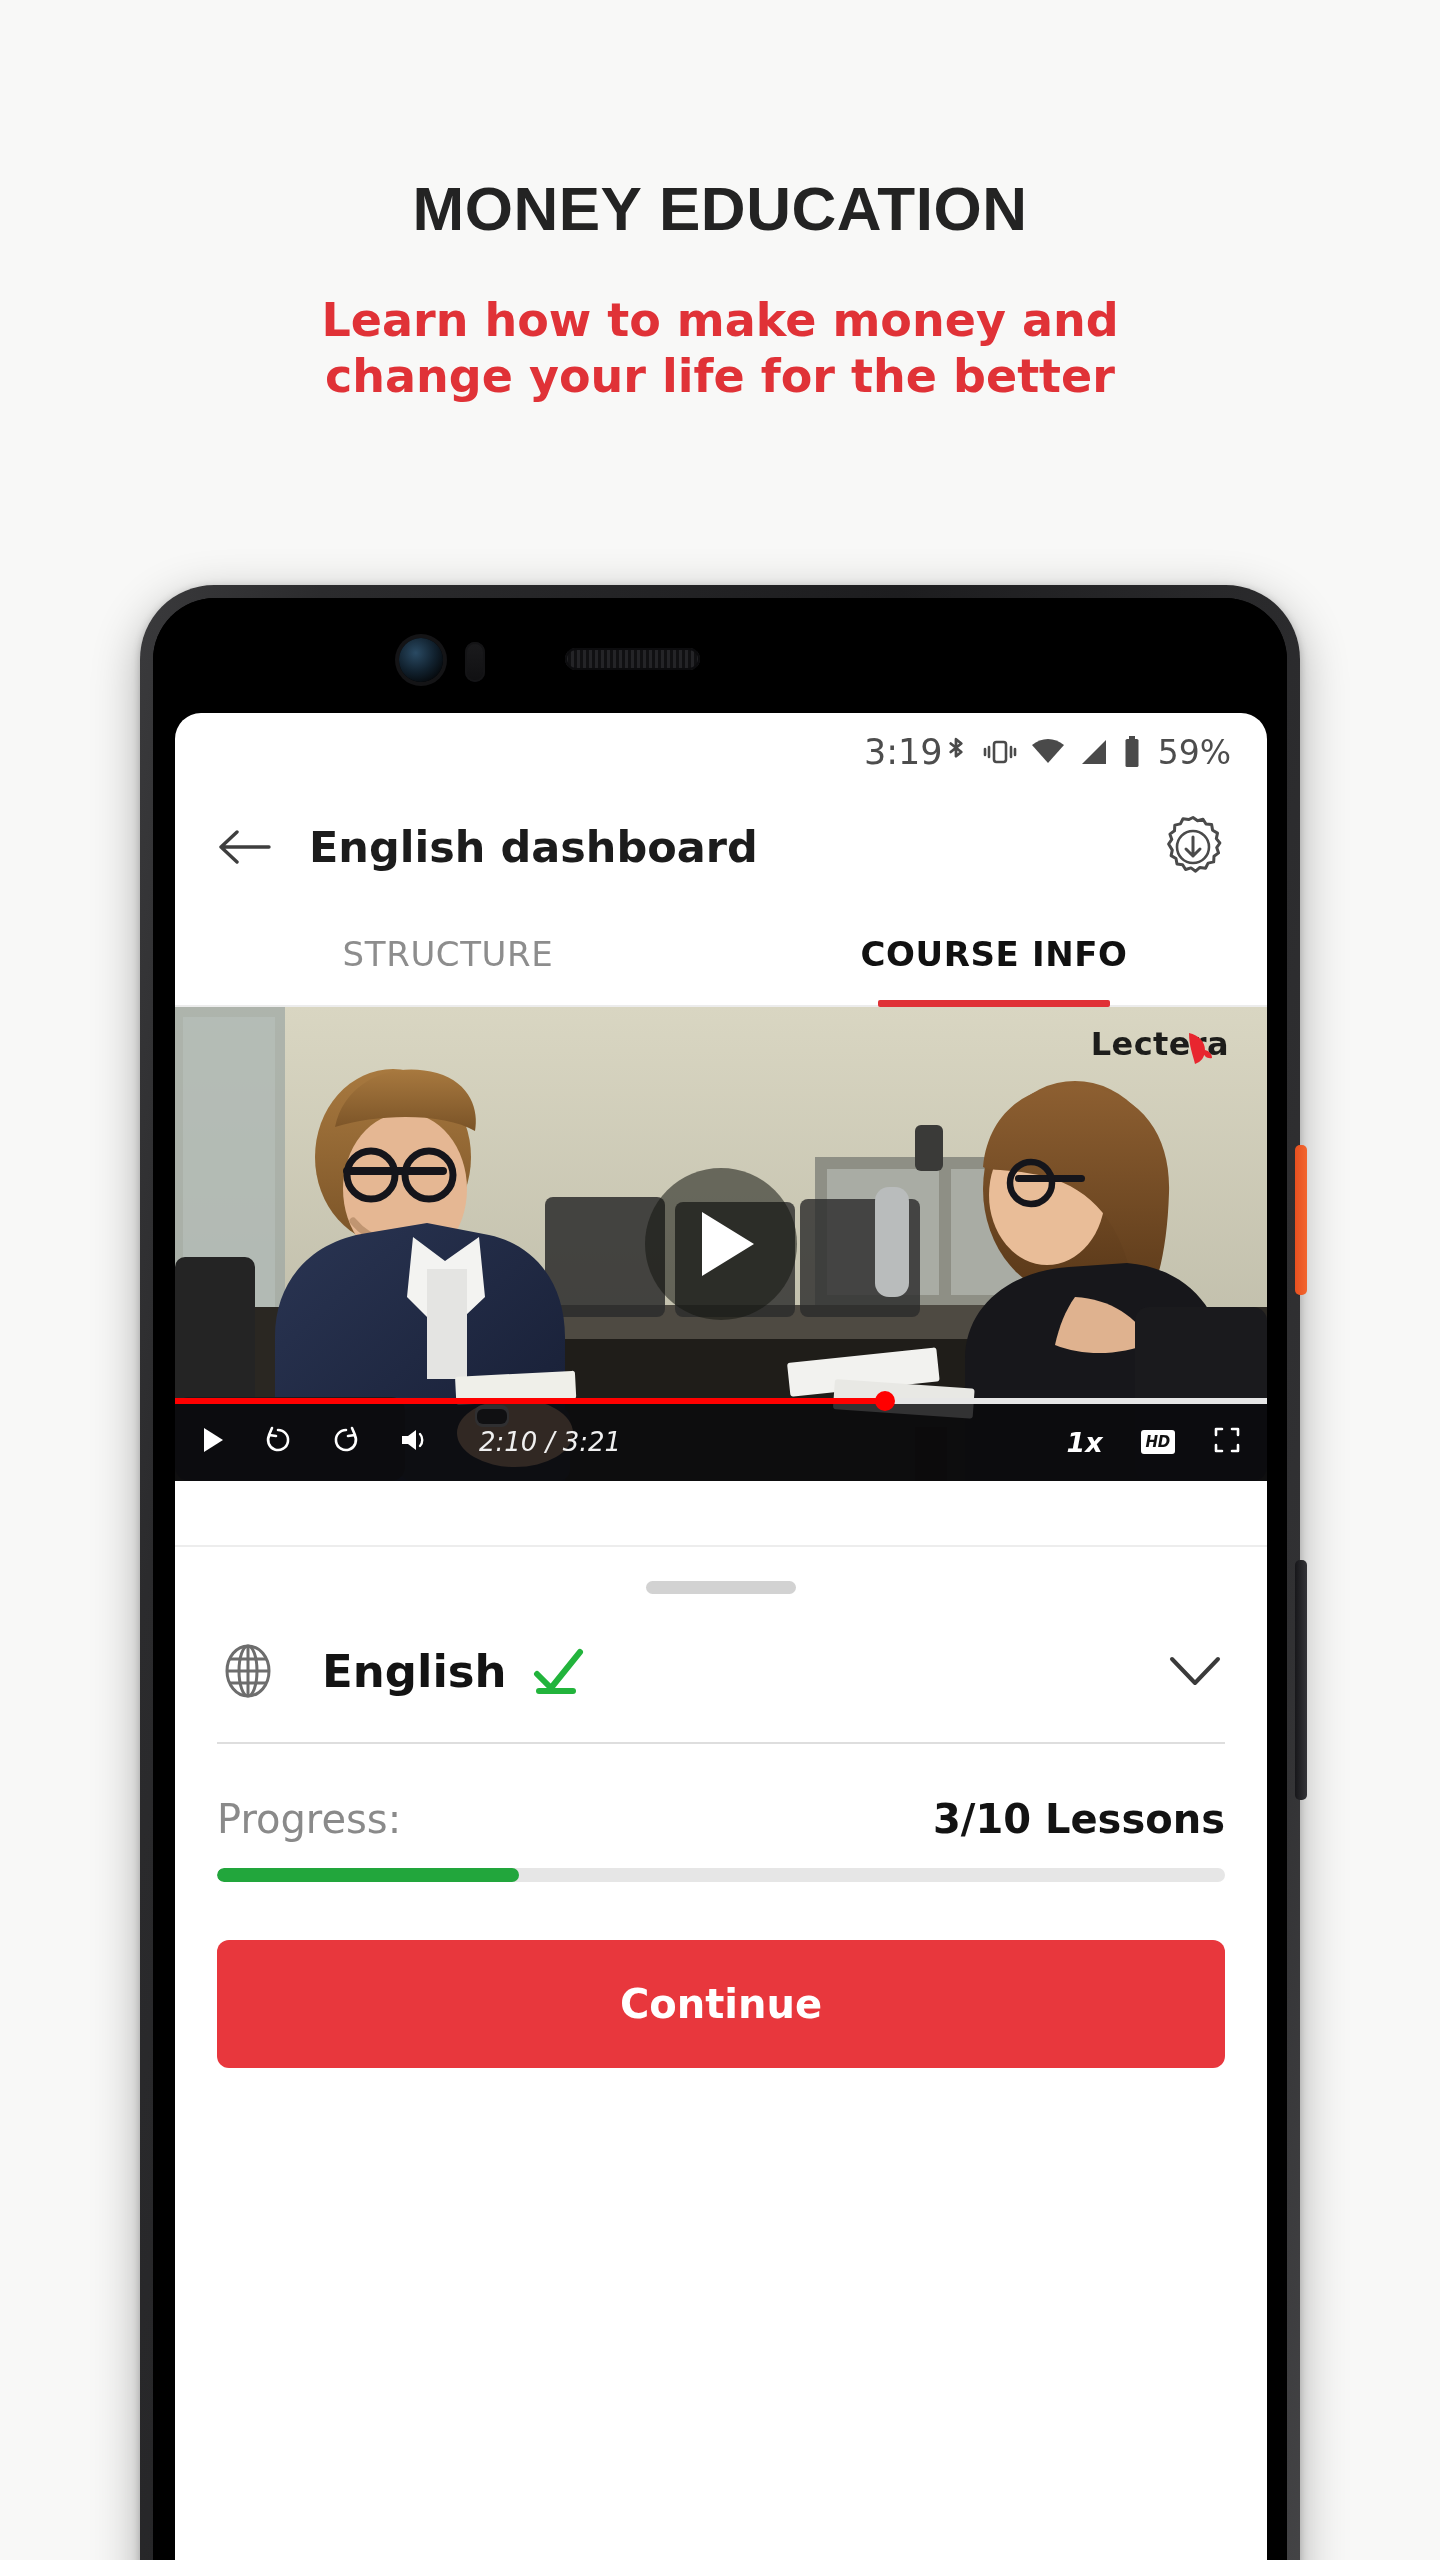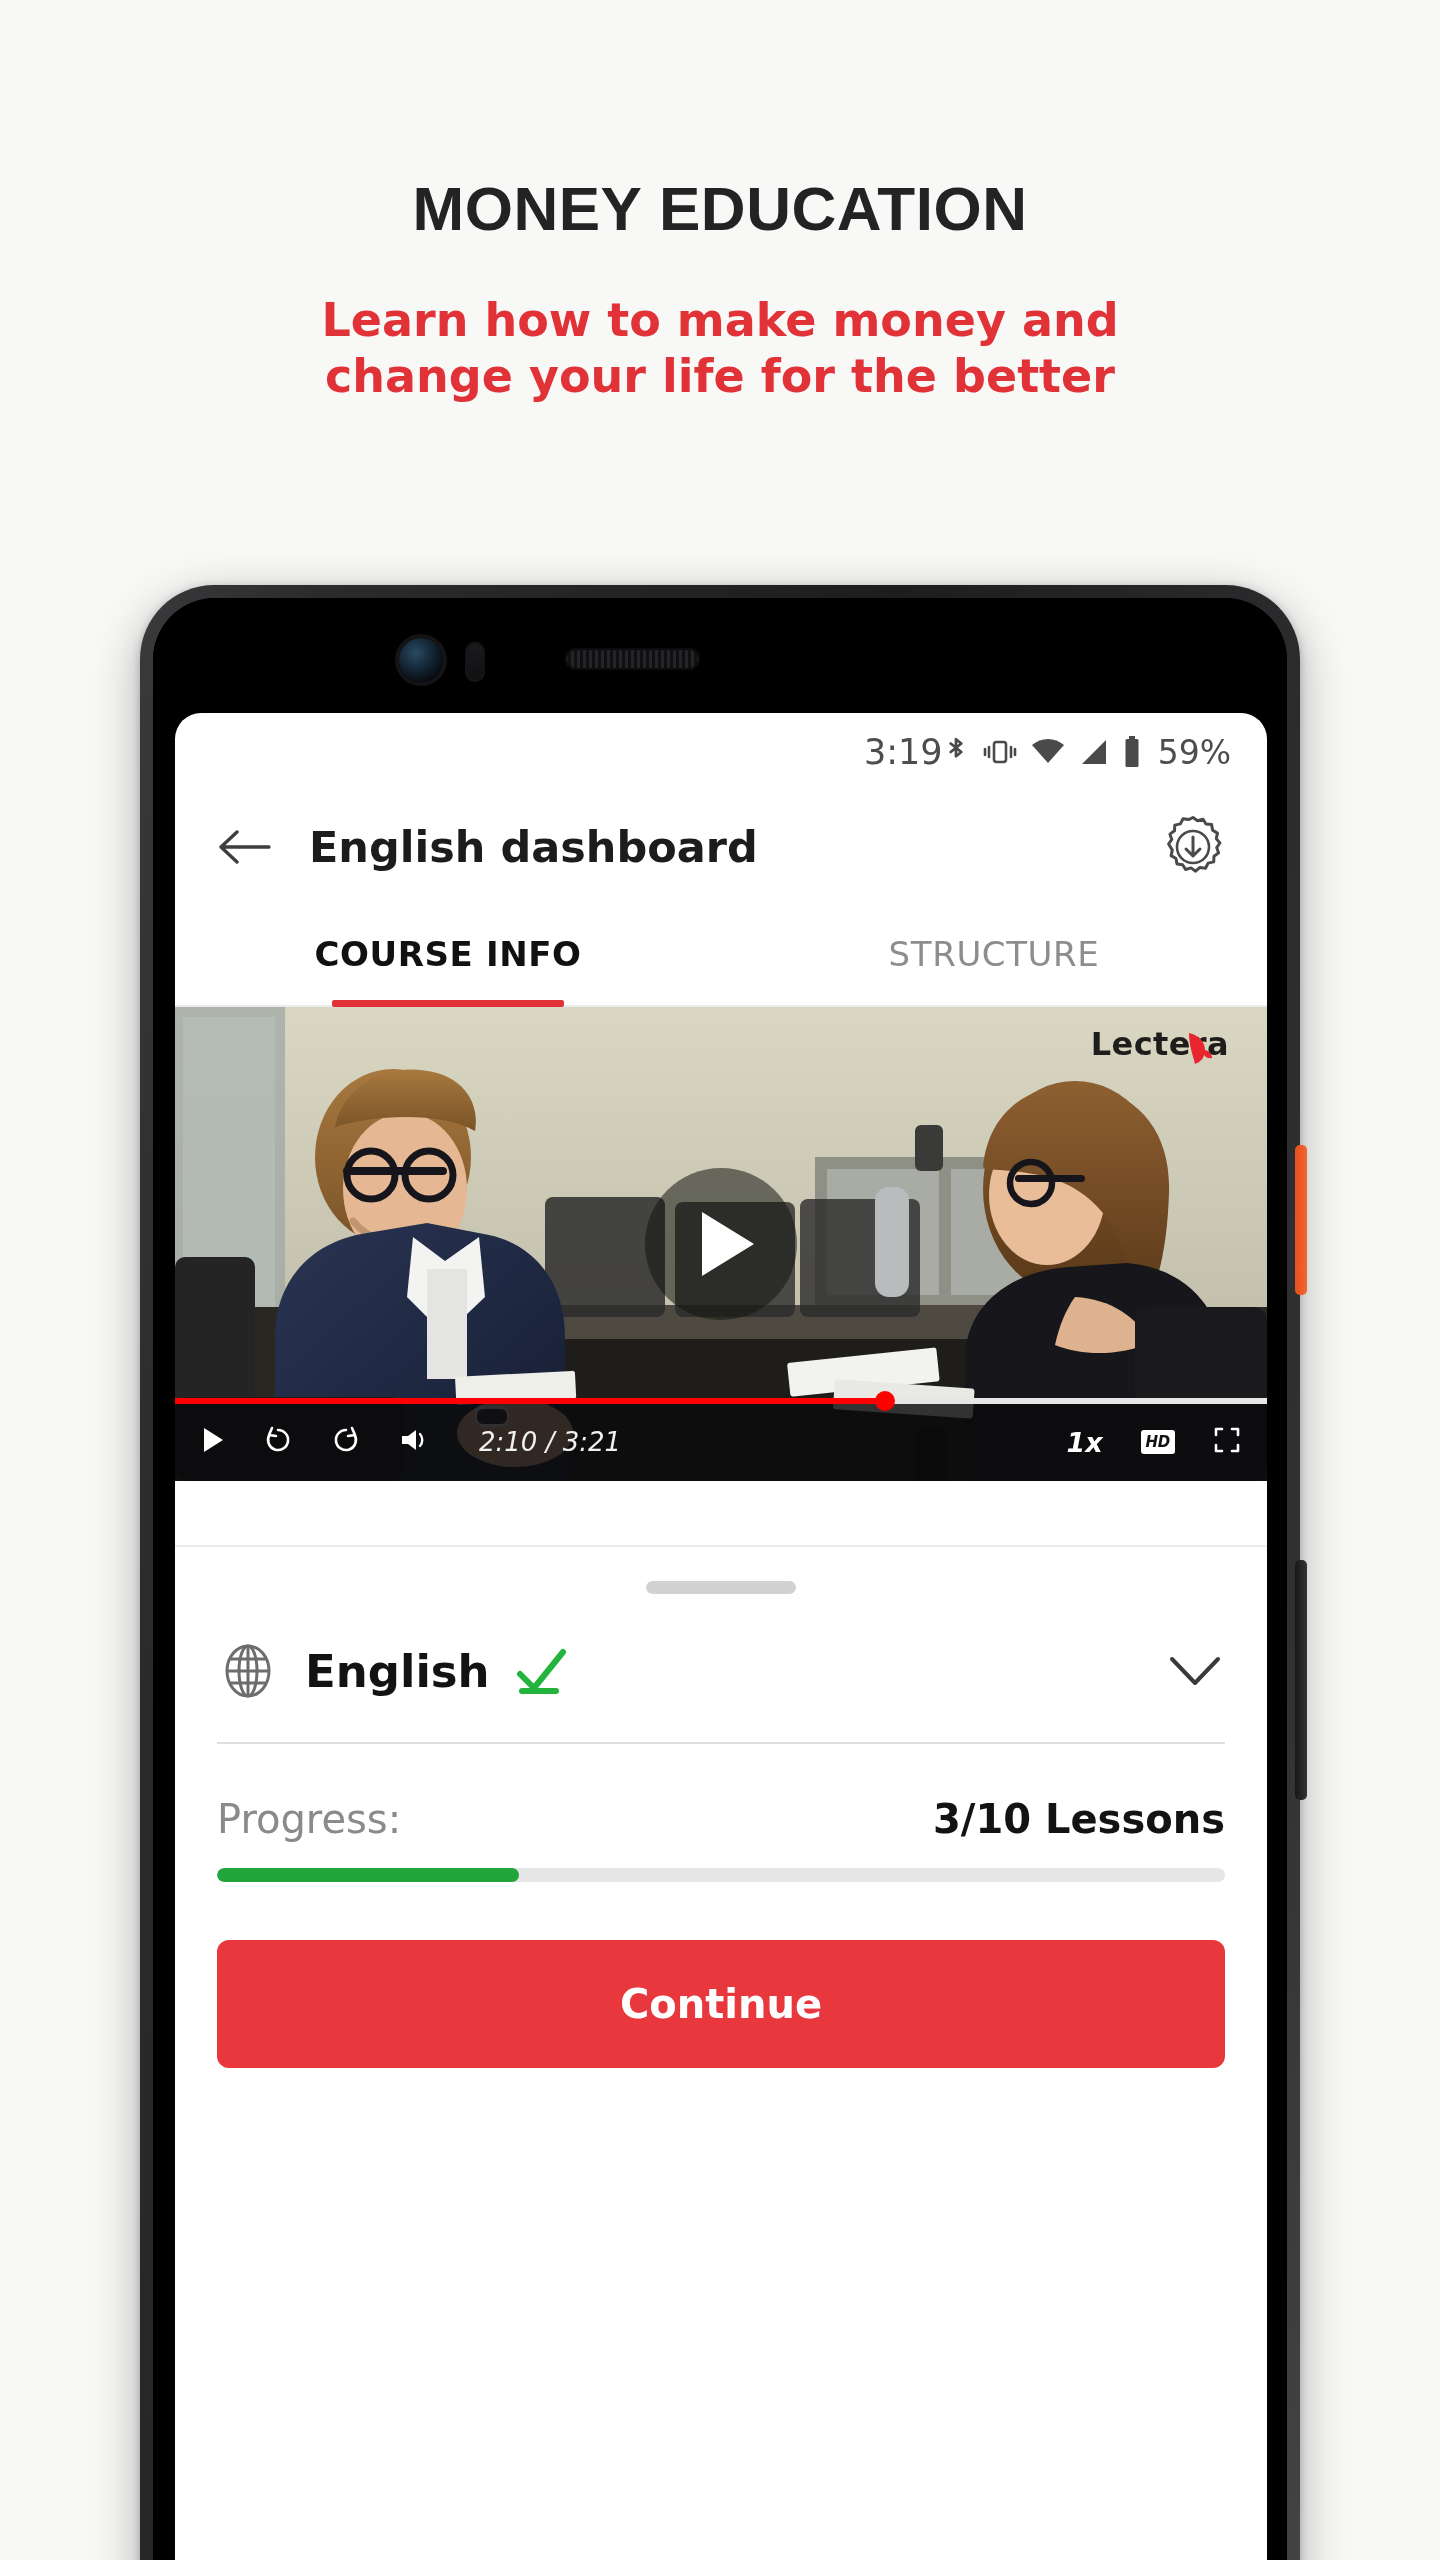--- a/index.html
+++ b/index.html
@@ -155,21 +155,21 @@
   .sheet { background:#fff; padding:0 0 0 0; }
   .grabber { display:flex; justify-content:center; padding:34px 0 0 0; }
   .grabber span { width:150px; height:13px; border-radius:7px; background:#d2d2d2; }
 
   .lang-row {
     display:flex; align-items:center; margin:46px 42px 0 42px;
     padding-bottom:40px; border-bottom:2px solid #dedede;
   }
   .lang-globe { width:62px; height:62px; display:flex; align-items:center; justify-content:center; }
   .lang-name {
-    margin-left:26px; font-size:45px; font-weight:700; color:#131313;
+    margin-left:43px; font-size:45px; font-weight:700; color:#131313;
     font-family:"DejaVu Sans", sans-serif;
   }
   .lang-check { margin-left:26px; display:flex; align-items:center; }
   .lang-chev { margin-left:auto; width:60px; height:60px; display:flex; align-items:center; justify-content:center; }
 
   .prog-row {
     display:flex; align-items:baseline; justify-content:space-between;
     margin:52px 42px 0 42px;
   }
   .prog-label { font-size:40px; color:#8a8a8a; font-family:"DejaVu Sans", sans-serif; }
@@ -257,26 +257,26 @@
           <div class="ab-gear">
             <svg width="68" height="68" viewBox="0 0 68 68">
               <path d="M34 4.5l4.6 3.3 5.4-1.6 3 4.8 5.6.6 1 5.6 4.9 2.9-1.2 5.5 3.6 4.4-3.2 4.6 1.9 5.3-4.6 3.3-.3 5.7-5.6 1.2-2.6 5.1-5.6-.8-4.3 3.8-4.6-3.3-5.4 1.6-3-4.8-5.6-.6-1-5.6-4.9-2.9 1.2-5.5L9.6 31l3.2-4.6-1.9-5.3 4.6-3.3.3-5.7 5.6-1.2 2.6-5.1 5.6.8z" fill="none" stroke="#4a4a4a" stroke-width="3" stroke-linejoin="round"></path>
               <circle cx="34" cy="34" r="16" fill="none" stroke="#4a4a4a" stroke-width="2.6"></circle>
               <path d="M34 24v19M27 36l7 7 7-7" fill="none" stroke="#4a4a4a" stroke-width="3" stroke-linecap="round" stroke-linejoin="round"></path>
             </svg>
           </div>
         </div>
 
         <div class="tabs">
+          <div class="tab inactive">
+            <span>STRUCTURE</span>
+          </div>
           <div class="tab active">
             <span>COURSE INFO</span>
             <span class="tab-underline"></span>
-          </div>
-          <div class="tab inactive">
-            <span>STRUCTURE</span>
           </div>
         </div>
 
         <div class="video">
           <svg class="vid-canvas" viewBox="0 0 1092 474" preserveAspectRatio="xMidYMid slice">
             <defs>
               <linearGradient id="wall" x1="0" y1="0" x2="0" y2="1">
                 <stop offset="0" stop-color="#d9d6c2"></stop>
                   <stop offset="1" stop-color="#b7b5a2"></stop>
               </linearGradient>

